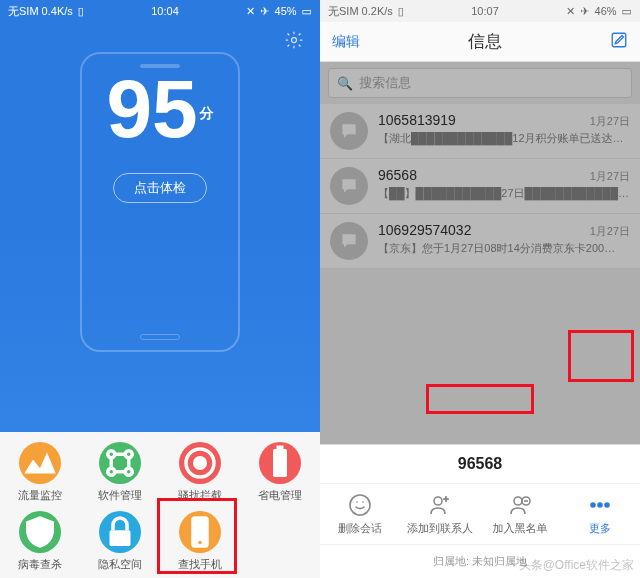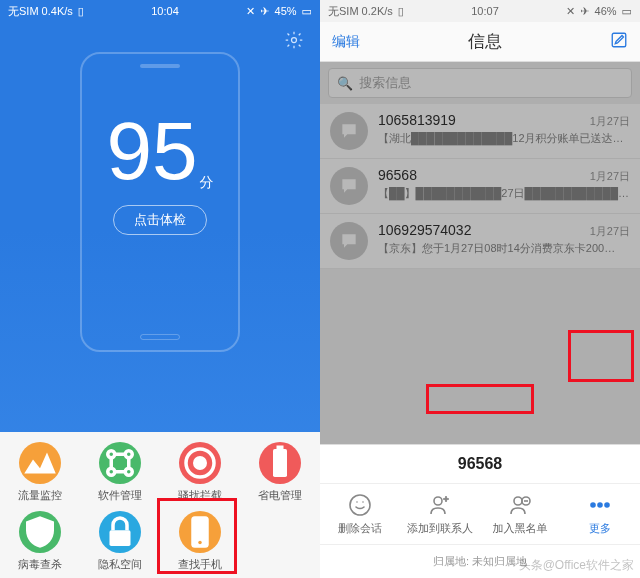--- a/index.html
+++ b/index.html
@@ -13,24 +13,24 @@
 .left .sb{color:#fff}
 .right .sb{color:#666}
 .sb .l,.sb .r{display:flex;gap:5px;align-items:center}
 
 .left-main{position:relative;height:380px;display:flex;flex-direction:column;align-items:center}
 .gear{position:absolute;top:8px;right:16px;color:#cfe4ff;font-size:20px}
 .gear svg{width:20px;height:20px;stroke:#cfe4ff;fill:none;stroke-width:1.5}
 .mock-phone{width:160px;height:300px;border:2px solid rgba(255,255,255,.25);border-radius:20px;margin-top:30px;display:flex;flex-direction:column;align-items:center;position:relative}
 .mock-phone .speaker{width:40px;height:4px;background:rgba(255,255,255,.25);border-radius:4px;margin-top:10px}
 .mock-phone .home{width:40px;height:6px;border:1.5px solid rgba(255,255,255,.25);border-radius:6px;position:absolute;bottom:10px}
-.score{color:#fff;font-weight:400;display:flex;align-items:flex-end;margin-top:42px}
+.score{color:#fff;font-weight:700;display:flex;align-items:center;}
 .score .num{font-size:82px;line-height:1}
 .score .unit{font-size:14px;margin-top:10px;margin-left:2px}
-.check-btn{margin-top:13px;border:1px solid rgba(255,255,255,.6);color:#fff;padding:5px 20px;border-radius:18px;font-size:13px}
+.check-btn{margin-top:23px;border:1px solid rgba(255,255,255,.6);color:#fff;padding:5px 20px;border-radius:18px;font-size:13px}
 .grid{position:absolute;bottom:0;left:0;right:0;background:#f6f6f6;padding:10px 0 6px;display:grid;grid-template-columns:repeat(4,1fr);row-gap:8px}
 .cell{display:flex;flex-direction:column;align-items:center;gap:4px}
 .cell .ico{width:42px;height:42px;border-radius:50%;display:flex;align-items:center;justify-content:center;color:#fff;font-size:18px}
 .cell .lbl{font-size:11px;color:#555}
 .hi-red{position:absolute;border:3px solid #e12;pointer-events:none}
 .hi1{left:157px;bottom:4px;width:80px;height:76px}
 
 .hdr{height:40px;background:#fafafa;display:flex;align-items:center;justify-content:space-between;padding:0 12px;border-bottom:1px solid #ddd}
 .hdr .t{font-size:17px;color:#333}
 .hdr .edit{color:#2a7ae0;font-size:14px}

